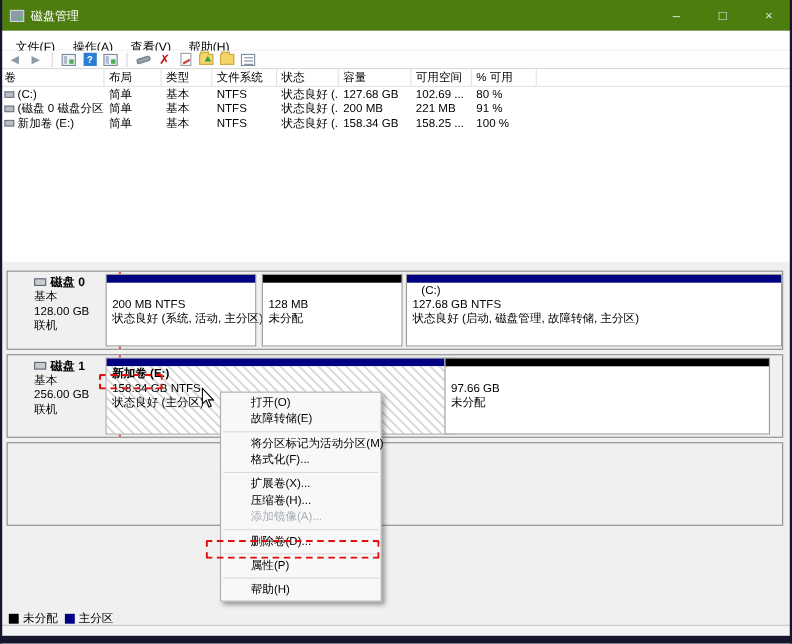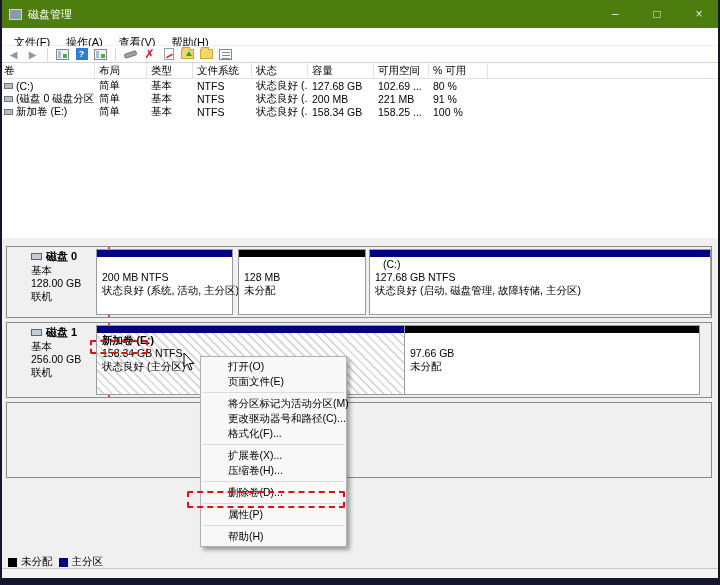--- a/index.html
+++ b/index.html
@@ -299,28 +299,28 @@
     <span class="leg-sq blue"></span>
     <span>主分区</span>
   </span>
 </div>
 
 <div class="statusbar"></div>
 <div class="bottomstrip"></div>
 
 <div class="ctx-menu">
   <div class="cm-item">打开(O)</div>
-  <div class="cm-item">页面文件(E)</div>
+  <div class="cm-item">故障转储(E)</div>
   <div class="cm-sep"></div>
   <div class="cm-item">将分区标记为活动分区(M)</div>
-  <div class="cm-item">更改驱动器号和路径(C)...</div>
   <div class="cm-item">格式化(F)...</div>
   <div class="cm-sep"></div>
   <div class="cm-item">扩展卷(X)...</div>
   <div class="cm-item">压缩卷(H)...</div>
+  <div class="cm-item disabled">添加镜像(A)...</div>
   <div class="cm-sep"></div>
   <div class="cm-item">删除卷(D)...</div>
   <div class="cm-sep"></div>
   <div class="cm-item">属性(P)</div>
   <div class="cm-sep"></div>
   <div class="cm-item">帮助(H)</div>
 </div>
 
 <div class="red-dash dash-label"></div>
 <div class="red-dash dash-delete"></div>

